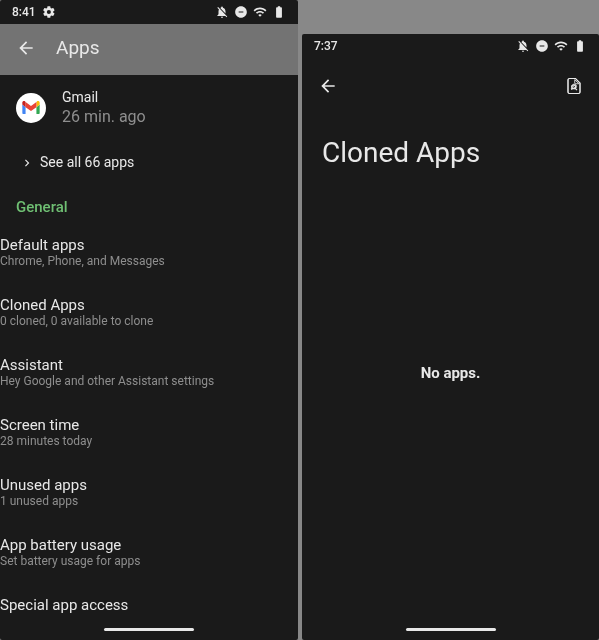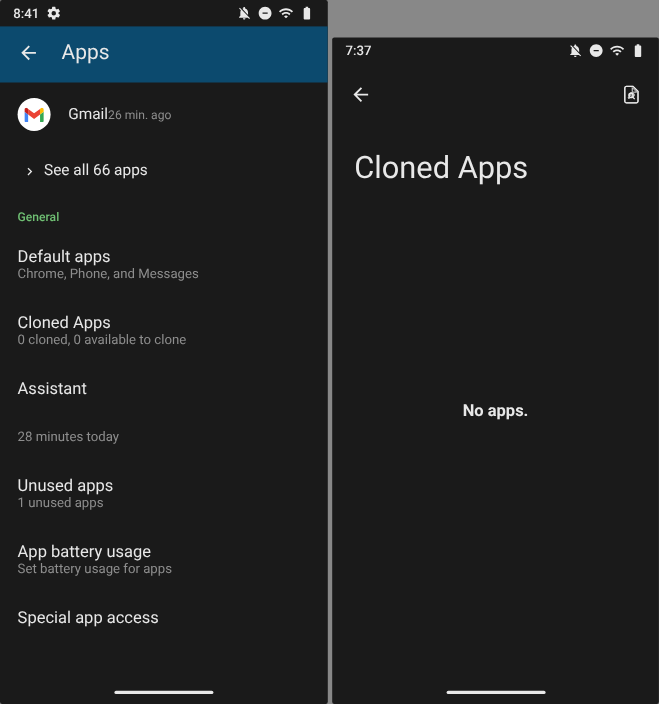--- a/index.html
+++ b/index.html
@@ -34,21 +34,21 @@
       font-size: 12px;
       font-weight: 500;
     }
     .status-left { display: flex; align-items: flex-start; gap: 6px; }
     .status-right { display: flex; align-items: center; gap: 5px; }
     .status-icon { width: 14px; height: 14px; display: inline-flex; align-items: center; justify-content: center; }
     .status-icon svg { width: 100%; height: 100%; fill: #e8e8e8; }
 
     
     .left-header {
-      background: #0c4a6e;
+      background: #737373;
       padding: 12px 16px 16px;
       display: flex;
       align-items: center;
       gap: 20px;
     }
     .left-header .back { width: 20px; height: 20px; }
     .left-title { font-size: 19px; font-weight: 400; }
 
     .content { flex: 1; overflow-y: auto; }
 
@@ -62,42 +62,42 @@
       width: 30px;
       height: 30px;
       border-radius: 50%;
       background: #fff;
       display: flex;
       align-items: center;
       justify-content: center;
       flex-shrink: 0;
     }
     .gmail-inner { width: 18px; height: 13px; }
-    .app-text { display: flex; flex-direction: row; }
+    .app-text { display: flex; flex-direction: column; }
     .app-name { font-size: 14px; color: #e8e8e8; }
-    .app-sub { font-size: 11px; color: #8e8e8e; margin-top: 2px; }
+    .app-sub { font-size: 16px; color: #8e8e8e; margin-top: 2px; }
 
     .see-all {
       display: flex;
       align-items: center;
       padding: 14px 16px;
       gap: 6px;
     }
     .see-all .chevron { width: 14px; height: 14px; margin-left: 4px; }
     .see-all-text { font-size: 14px; color: #e8e8e8; }
 
     .section-label {
       color: #6fbf73;
-      font-size: 11px;
+      font-size: 15px;
       padding: 14px 16px 6px;
       font-weight: 500;
     }
 
     .setting-item {
-      padding: 14px 16px;
+      padding: 14px 0;
     }
     .setting-title { font-size: 15px; color: #e8e8e8; }
     .setting-sub { font-size: 12px; color: #8e8e8e; margin-top: 0; }
 
     
     .right-header {
       padding: 18px 16px 10px;
       display: flex;
       align-items: center;
       justify-content: space-between;
@@ -212,22 +212,24 @@
         <div class="setting-item">
           <div class="setting-title">Default apps</div>
           <div class="setting-sub">Chrome, Phone, and Messages</div>
         </div>
         <div class="setting-item">
           <div class="setting-title">Cloned Apps</div>
           <div class="setting-sub">0 cloned, 0 available to clone</div>
         </div>
         <div class="setting-item">
           <div class="setting-title">Assistant</div>
-        </div>
-        <div class="setting-item">
+          <div class="setting-sub">Hey Google and other Assistant settings</div>
+        </div>
+        <div class="setting-item">
+          <div class="setting-title">Screen time</div>
           <div class="setting-sub">28 minutes today</div>
         </div>
         <div class="setting-item">
           <div class="setting-title">Unused apps</div>
           <div class="setting-sub">1 unused apps</div>
         </div>
         <div class="setting-item">
           <div class="setting-title">App battery usage</div>
           <div class="setting-sub">Set battery usage for apps</div>
         </div>

